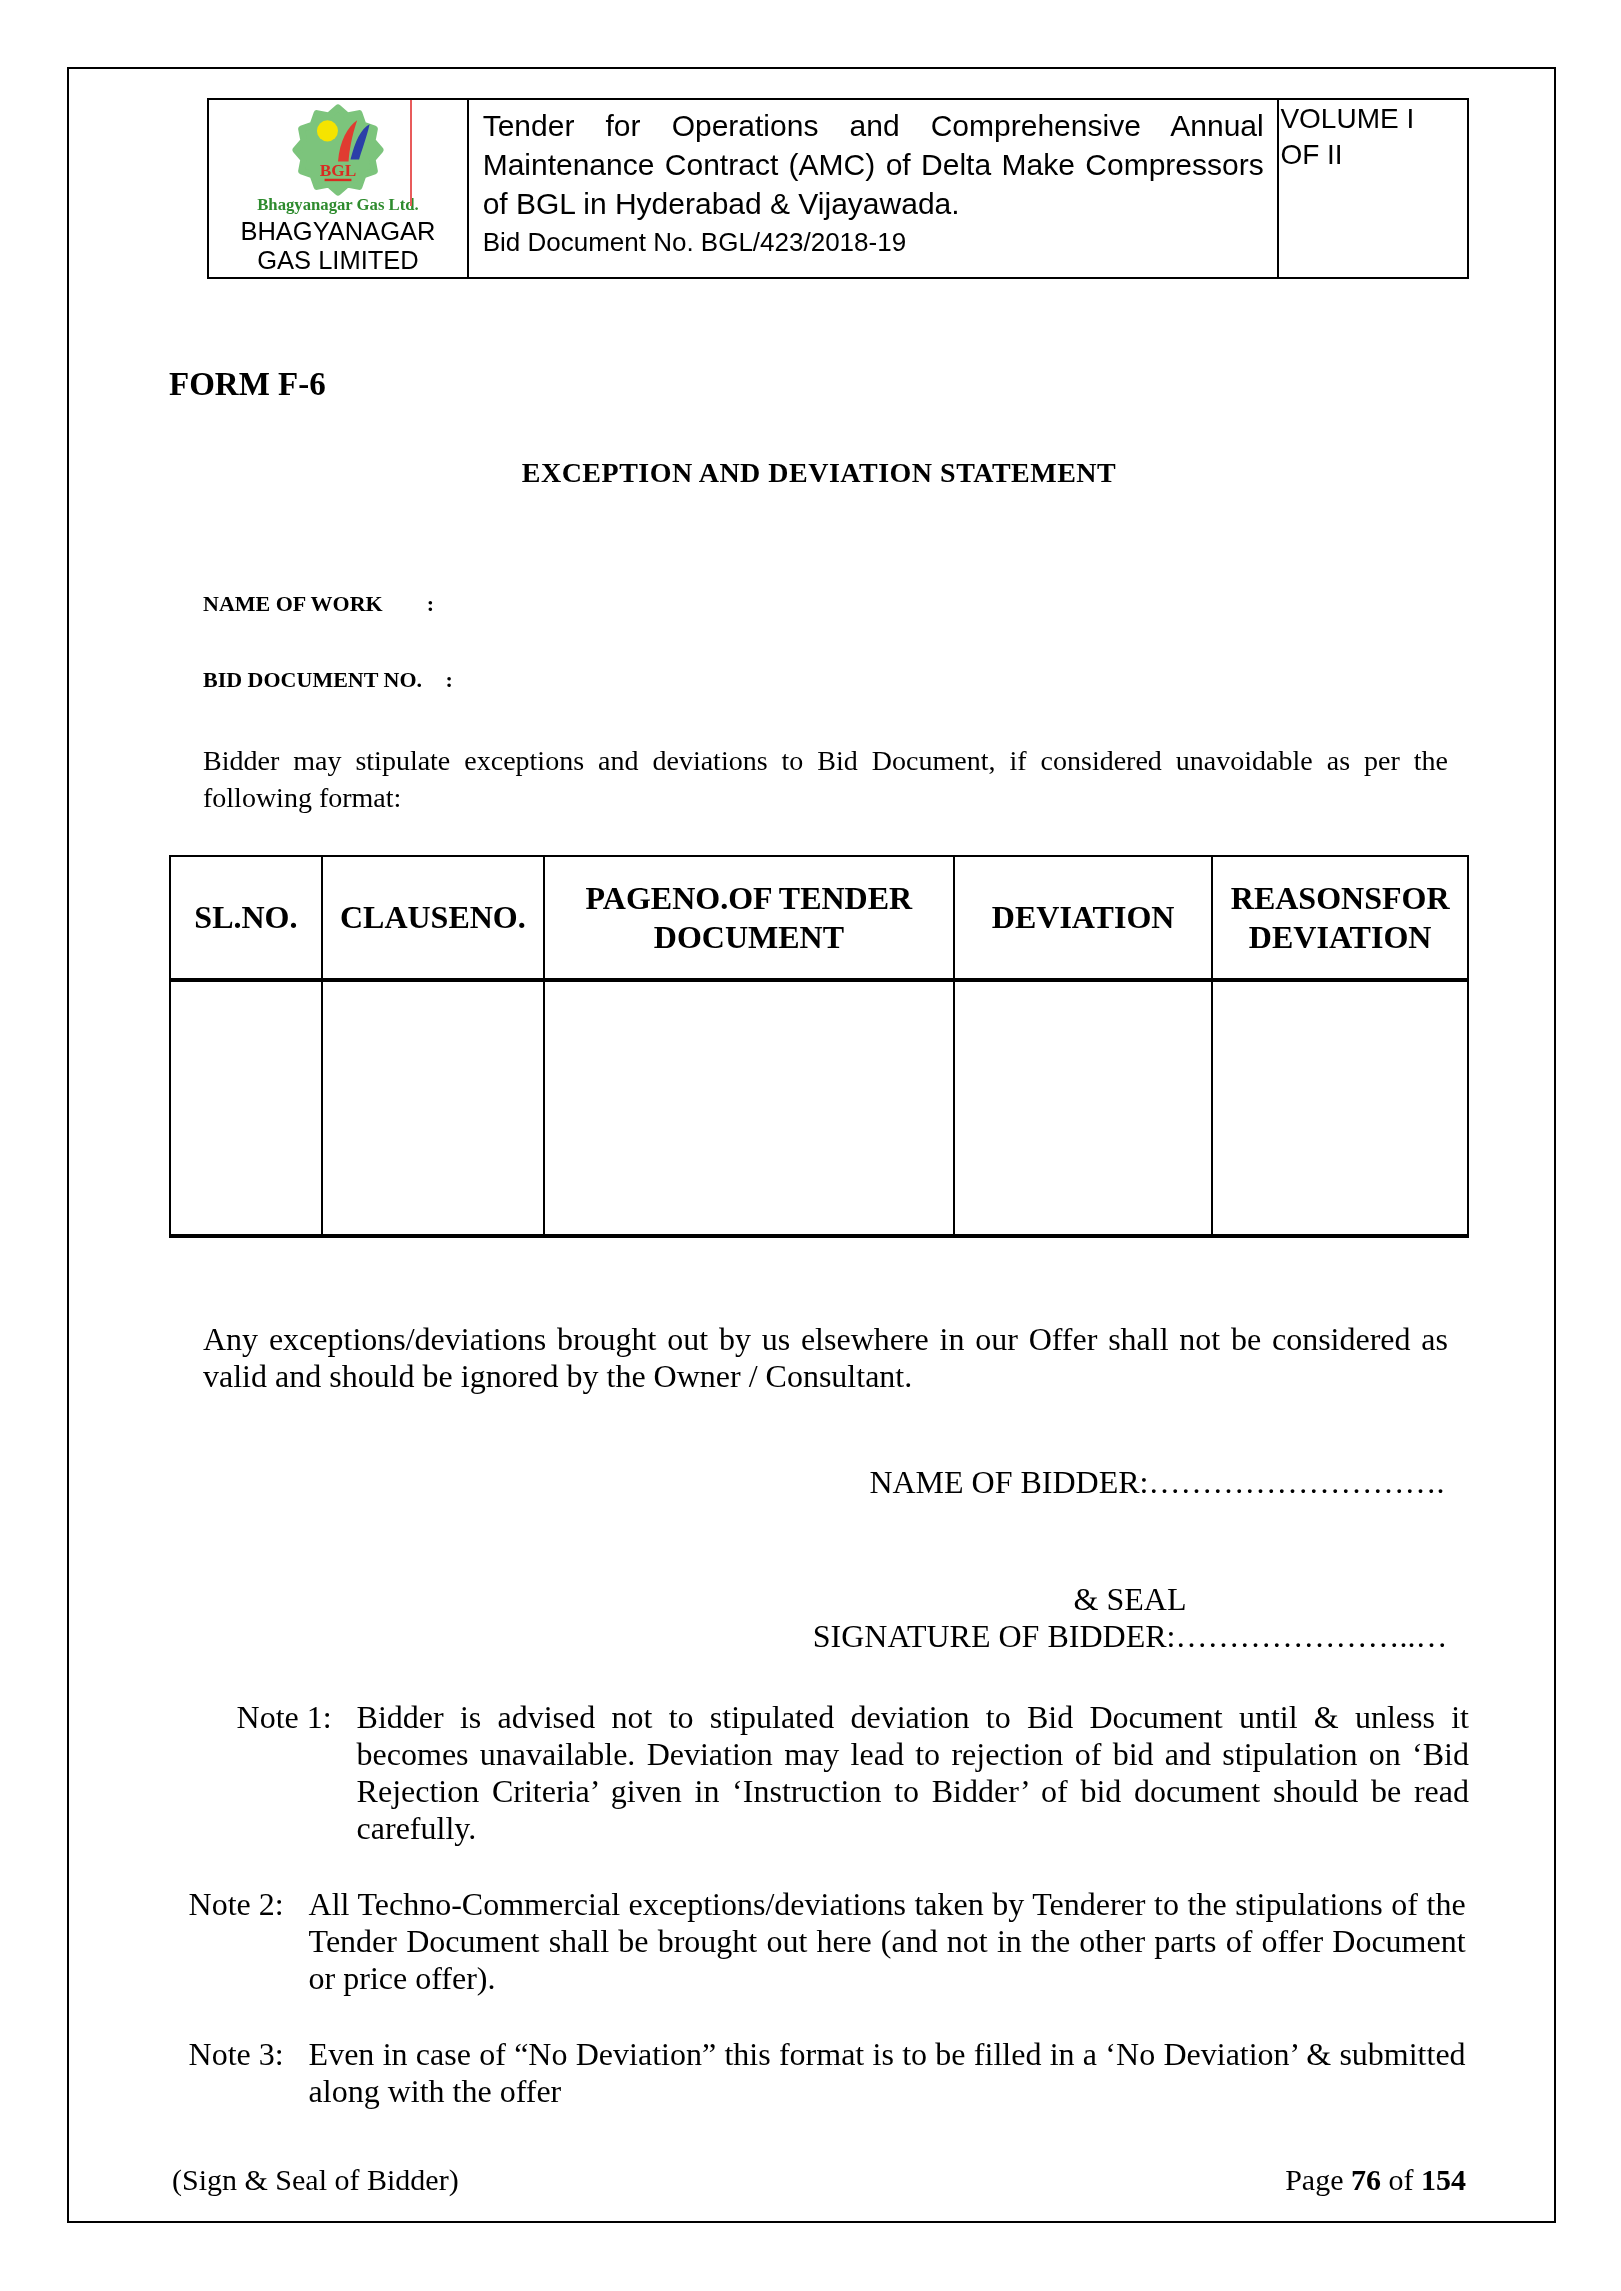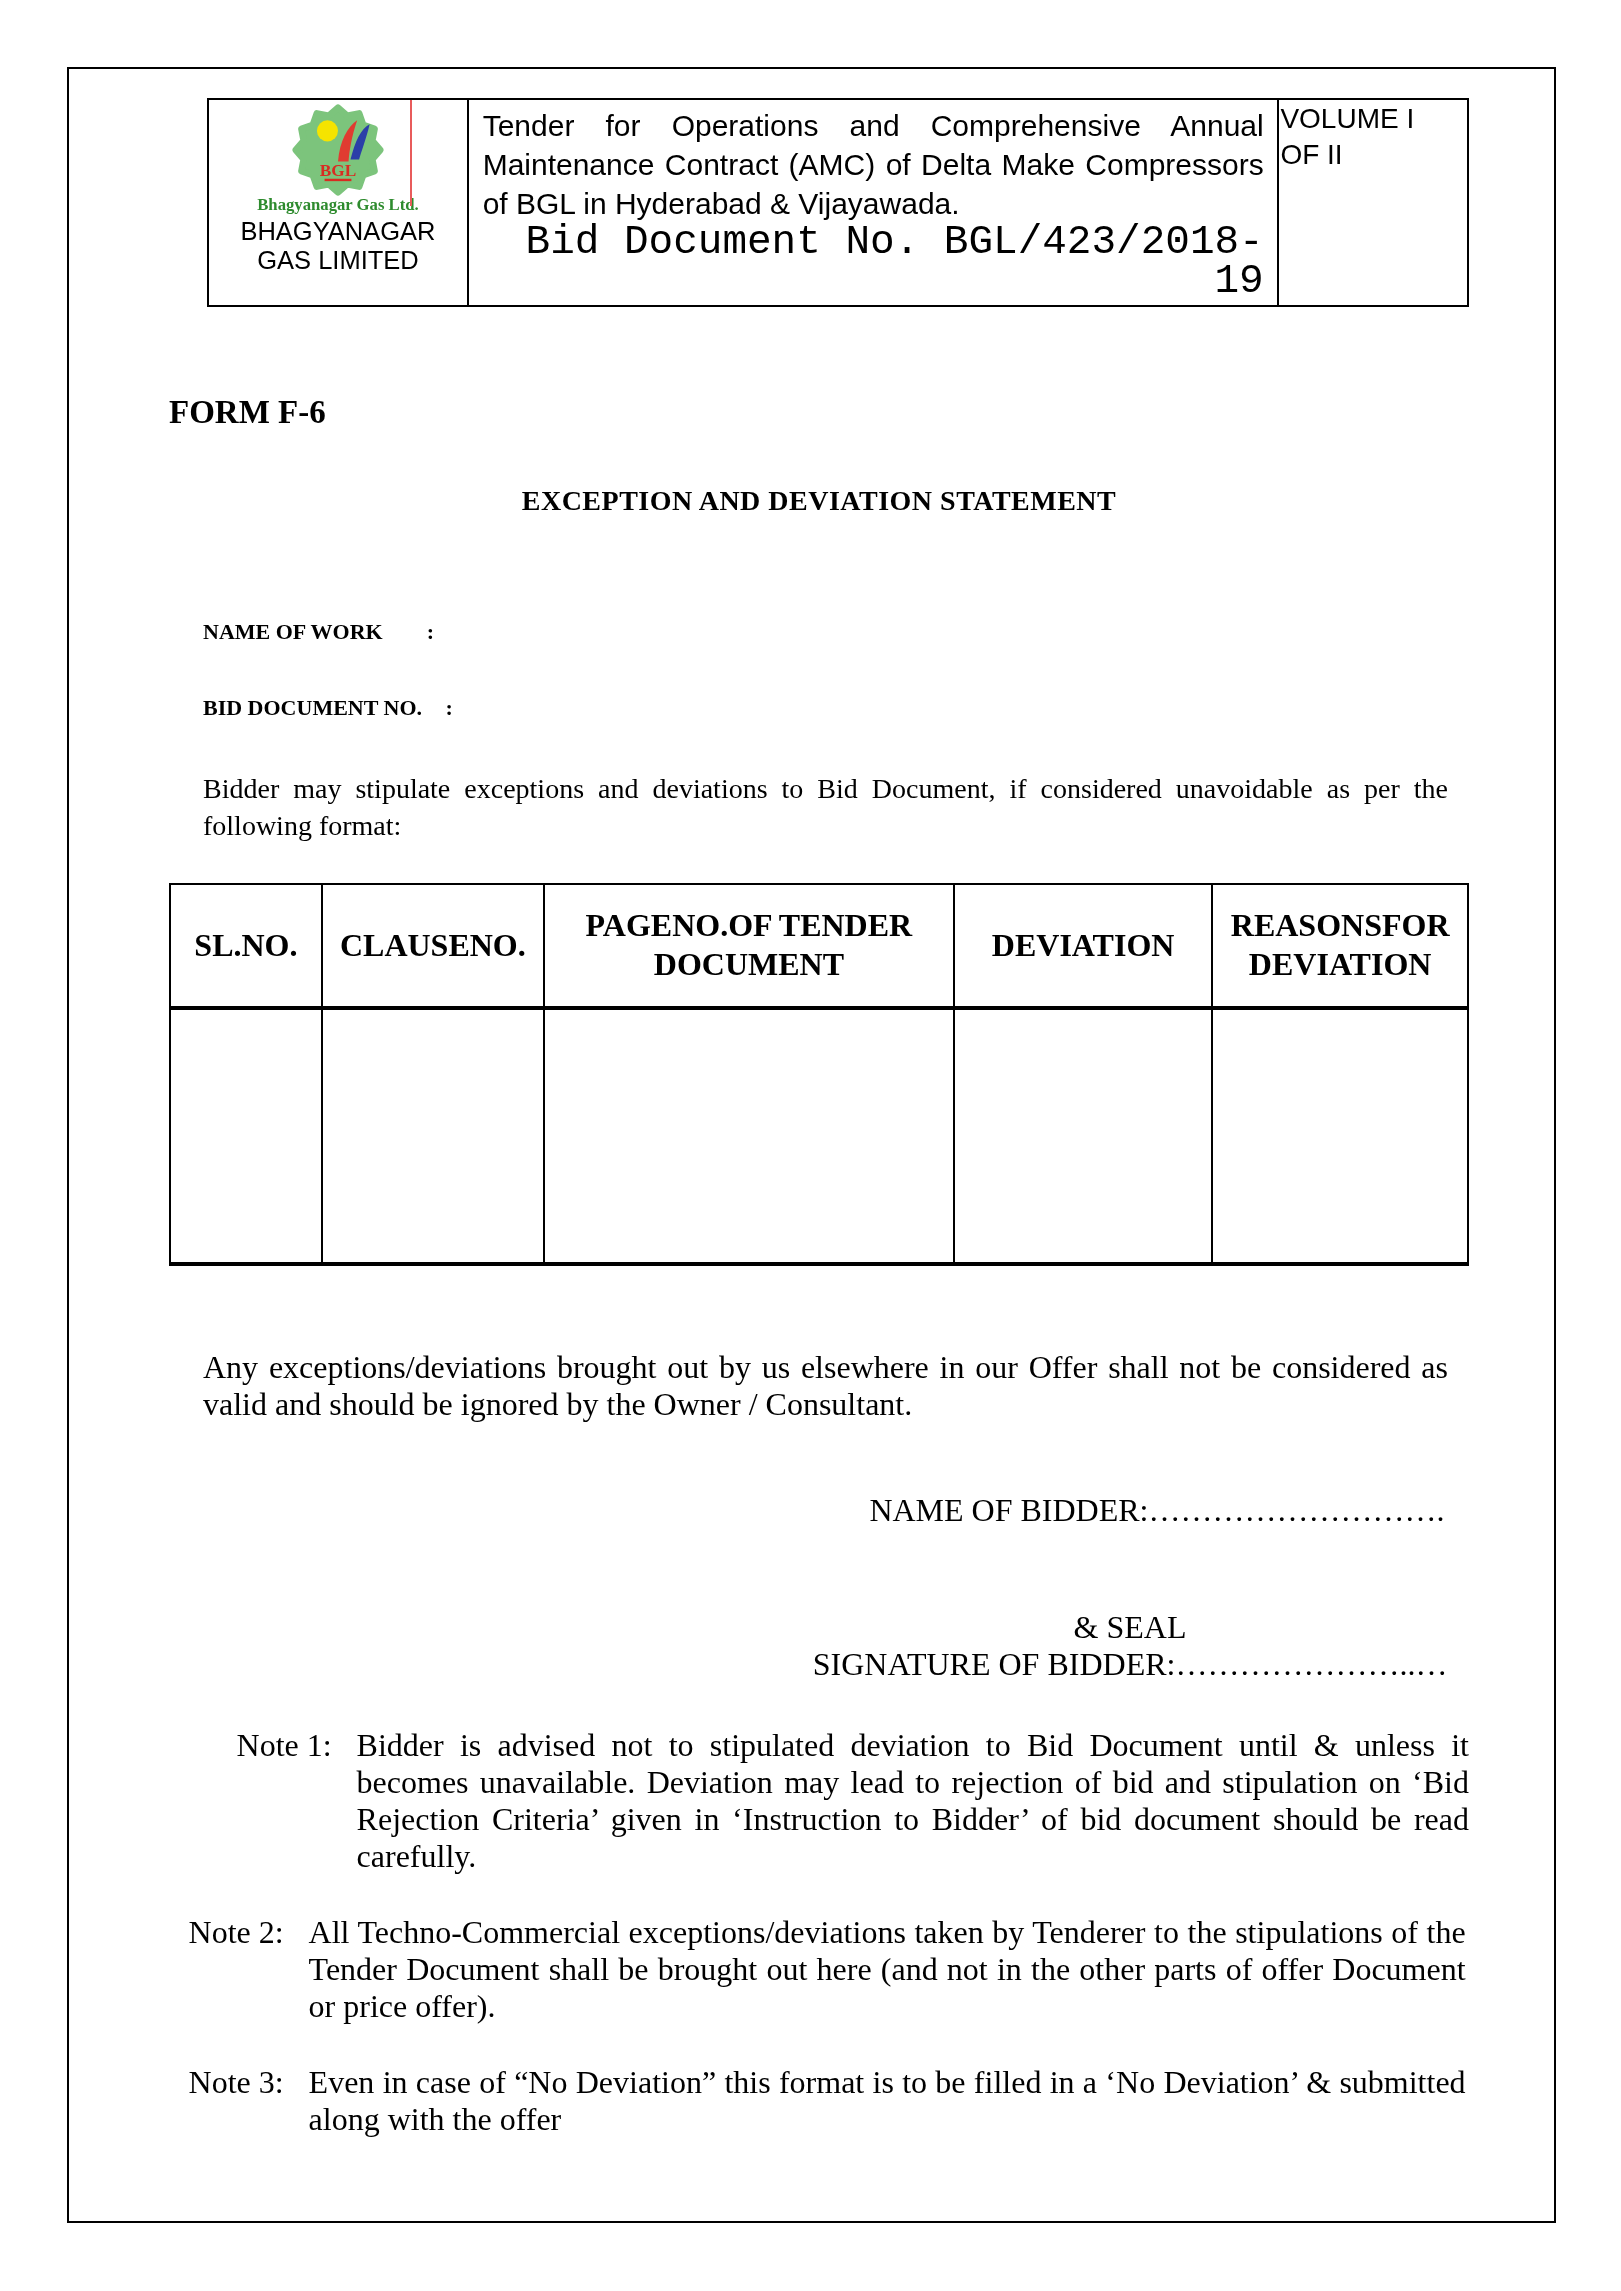--- a/index.html
+++ b/index.html
@@ -43,22 +43,22 @@
   .red-line {
     position:absolute; top:0; right:55px;
     width:2px; height:106px; background:#e85b5b;
   }
   .tender-title {
     font-family:"Liberation Sans","DejaVu Sans",sans-serif;
     font-size:30px; line-height:39px;
     text-align:justify; text-justify:inter-word;
   }
   .bid-no {
-    font-family:Liberation Mono, monospace;
-    font-size:41px; line-height:39px; text-align:right;
+    font-family:Liberation Sans, sans-serif;
+    font-size:26px; line-height:39px; text-align:left;
   }
   .volume-cell div {
     font-family:"Liberation Sans","DejaVu Sans",sans-serif;
     font-size:28px; line-height:36px;
   }
 
   
   .form-label {
     margin-top:86px; text-align:left;
     font-size:33px; font-weight:bold; line-height:39px;
@@ -215,15 +215,21 @@
           <div class="note-text">All Techno-Commercial exceptions/deviations taken by Tenderer to the stipulations of the Tender Document shall be brought out here (and not in the other parts of offer Document or price offer).</div>
         </div>
         <div class="note">
           <div class="note-label">Note 3:</div>
           <div class="note-text">Even in case of “No Deviation” this format is to be filled in a ‘No Deviation’ &amp; submitted along with the offer</div>
         </div>
       </div>
 
     </div>
 
+    <div class="footer">
+      <span>(Sign &amp; Seal of Bidder)</span>
+      <span>
+        <span>Page</span>&nbsp;<b>76</b>&nbsp;<span>of</span>&nbsp;<b>154</b>
+      </span>
+    </div>
   </div>
 </div>
 
 
 </body></html>

